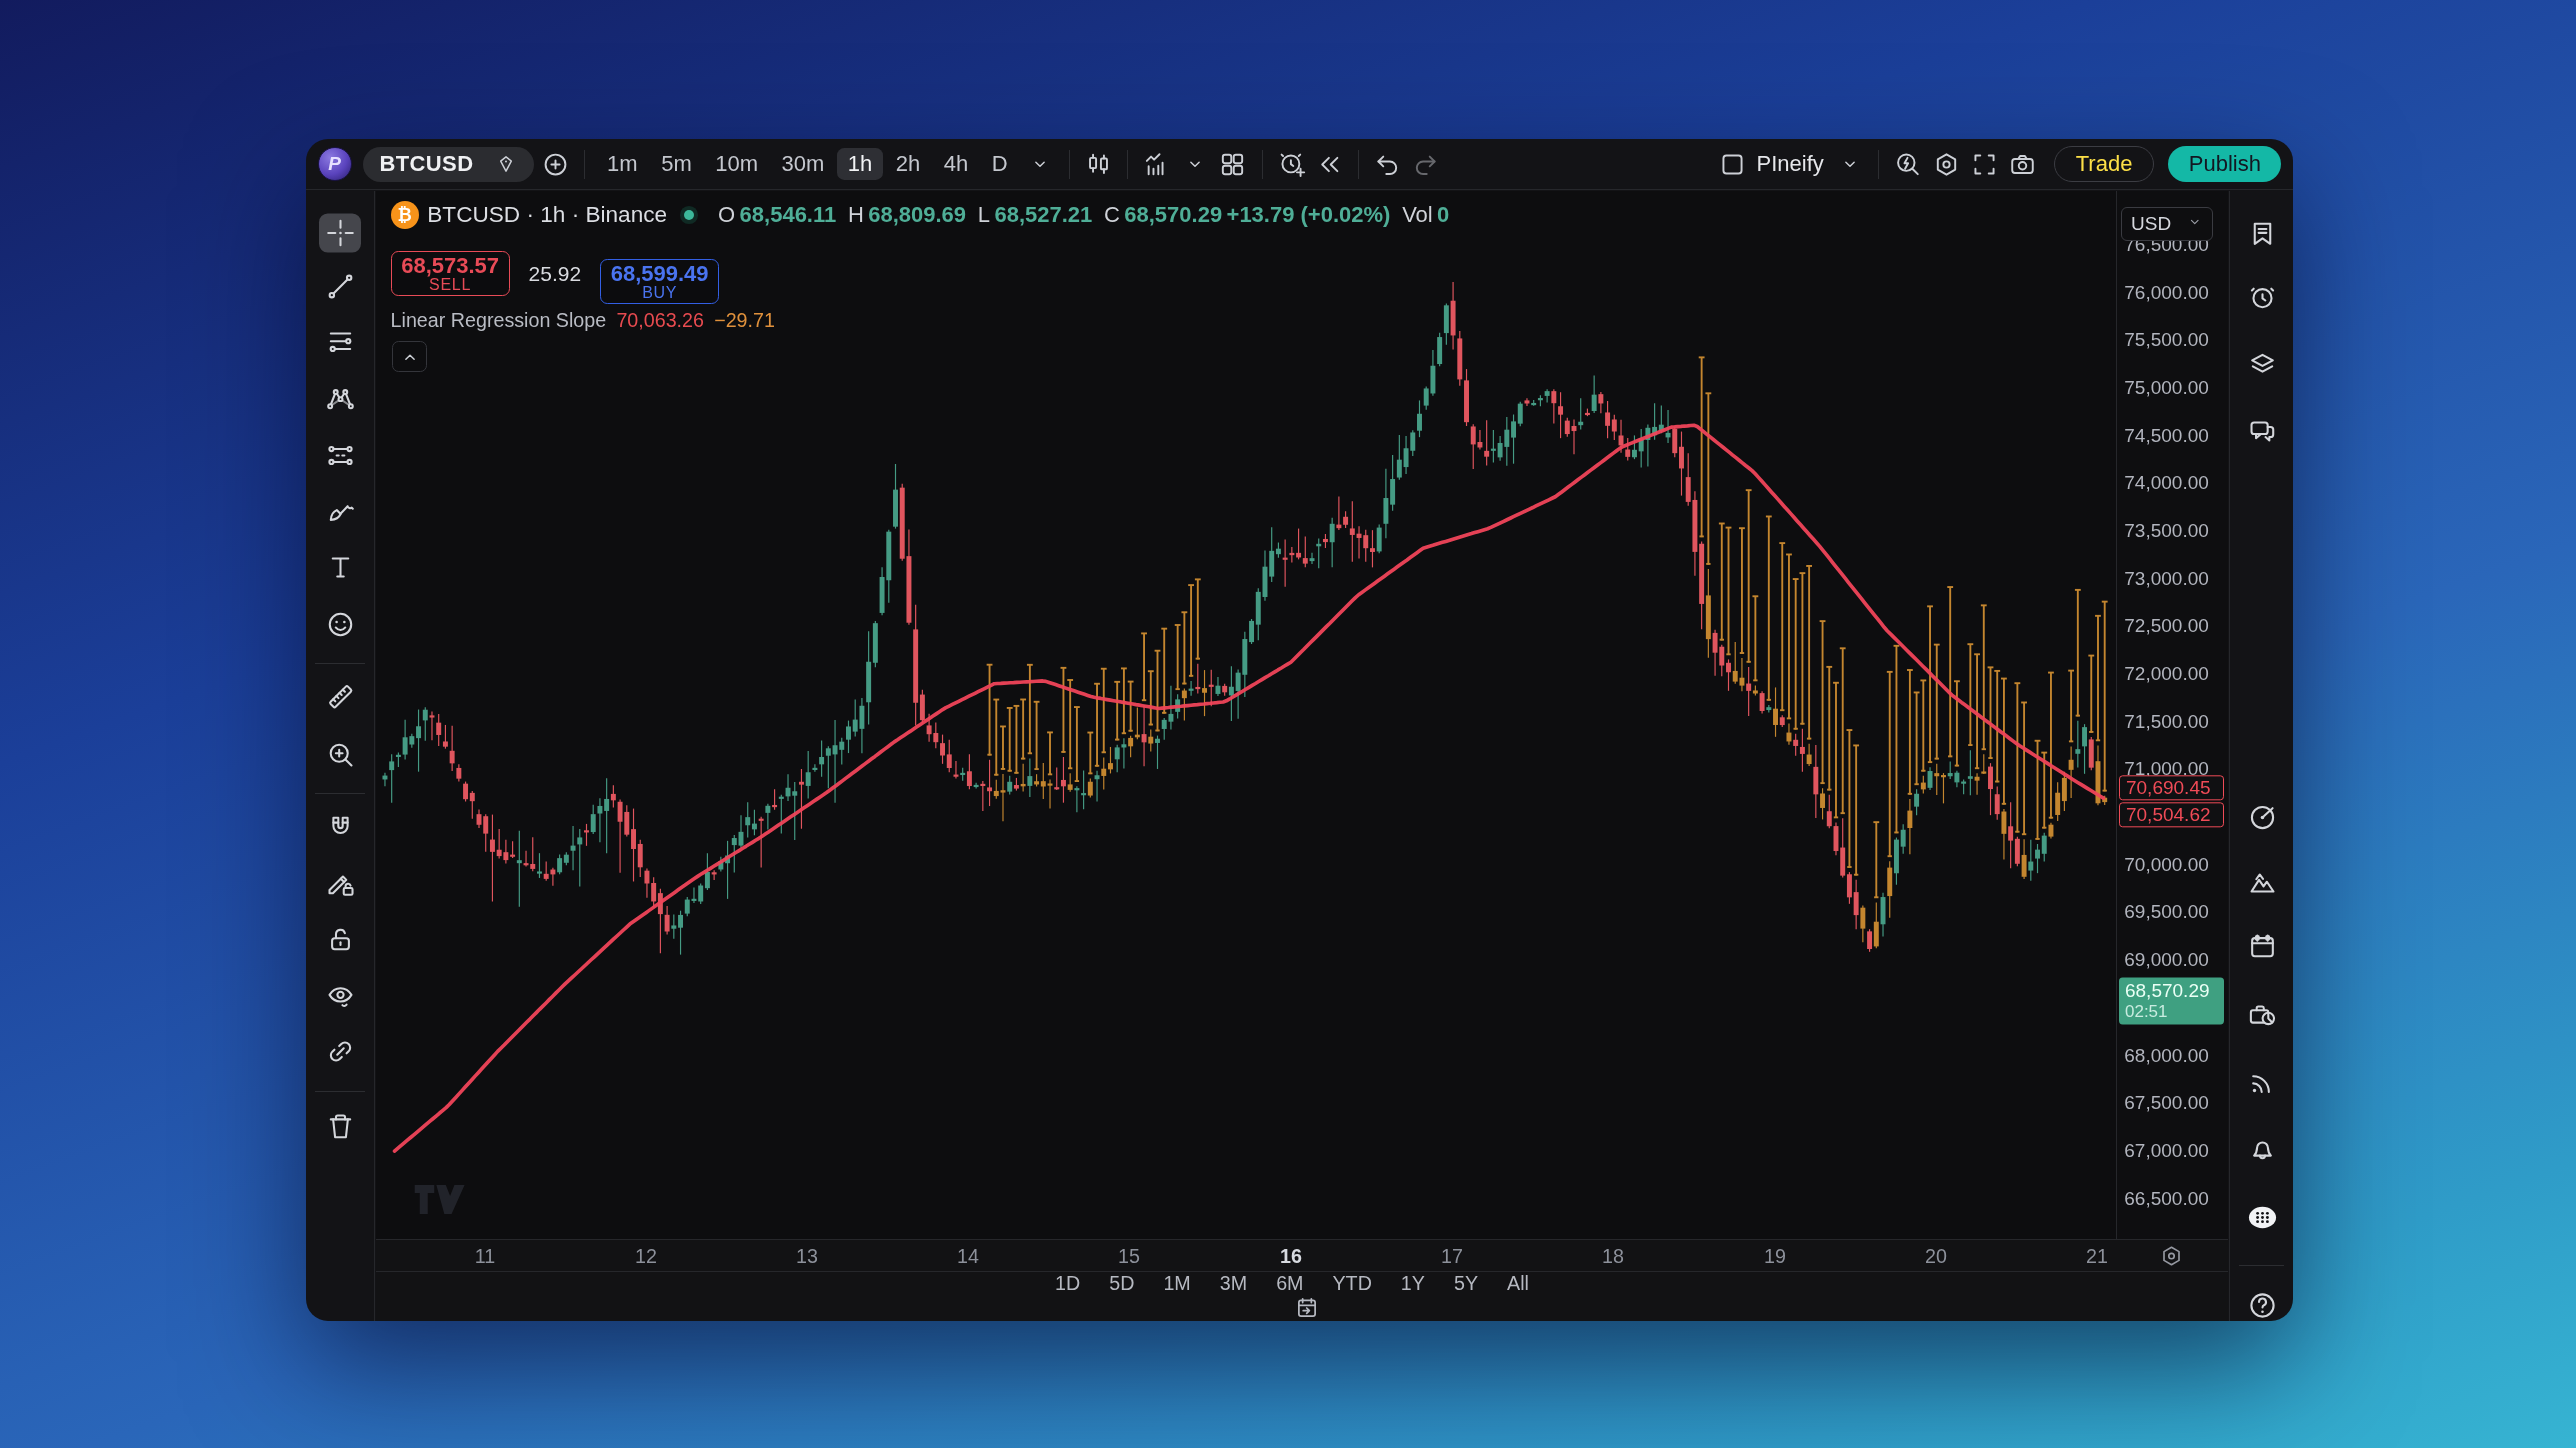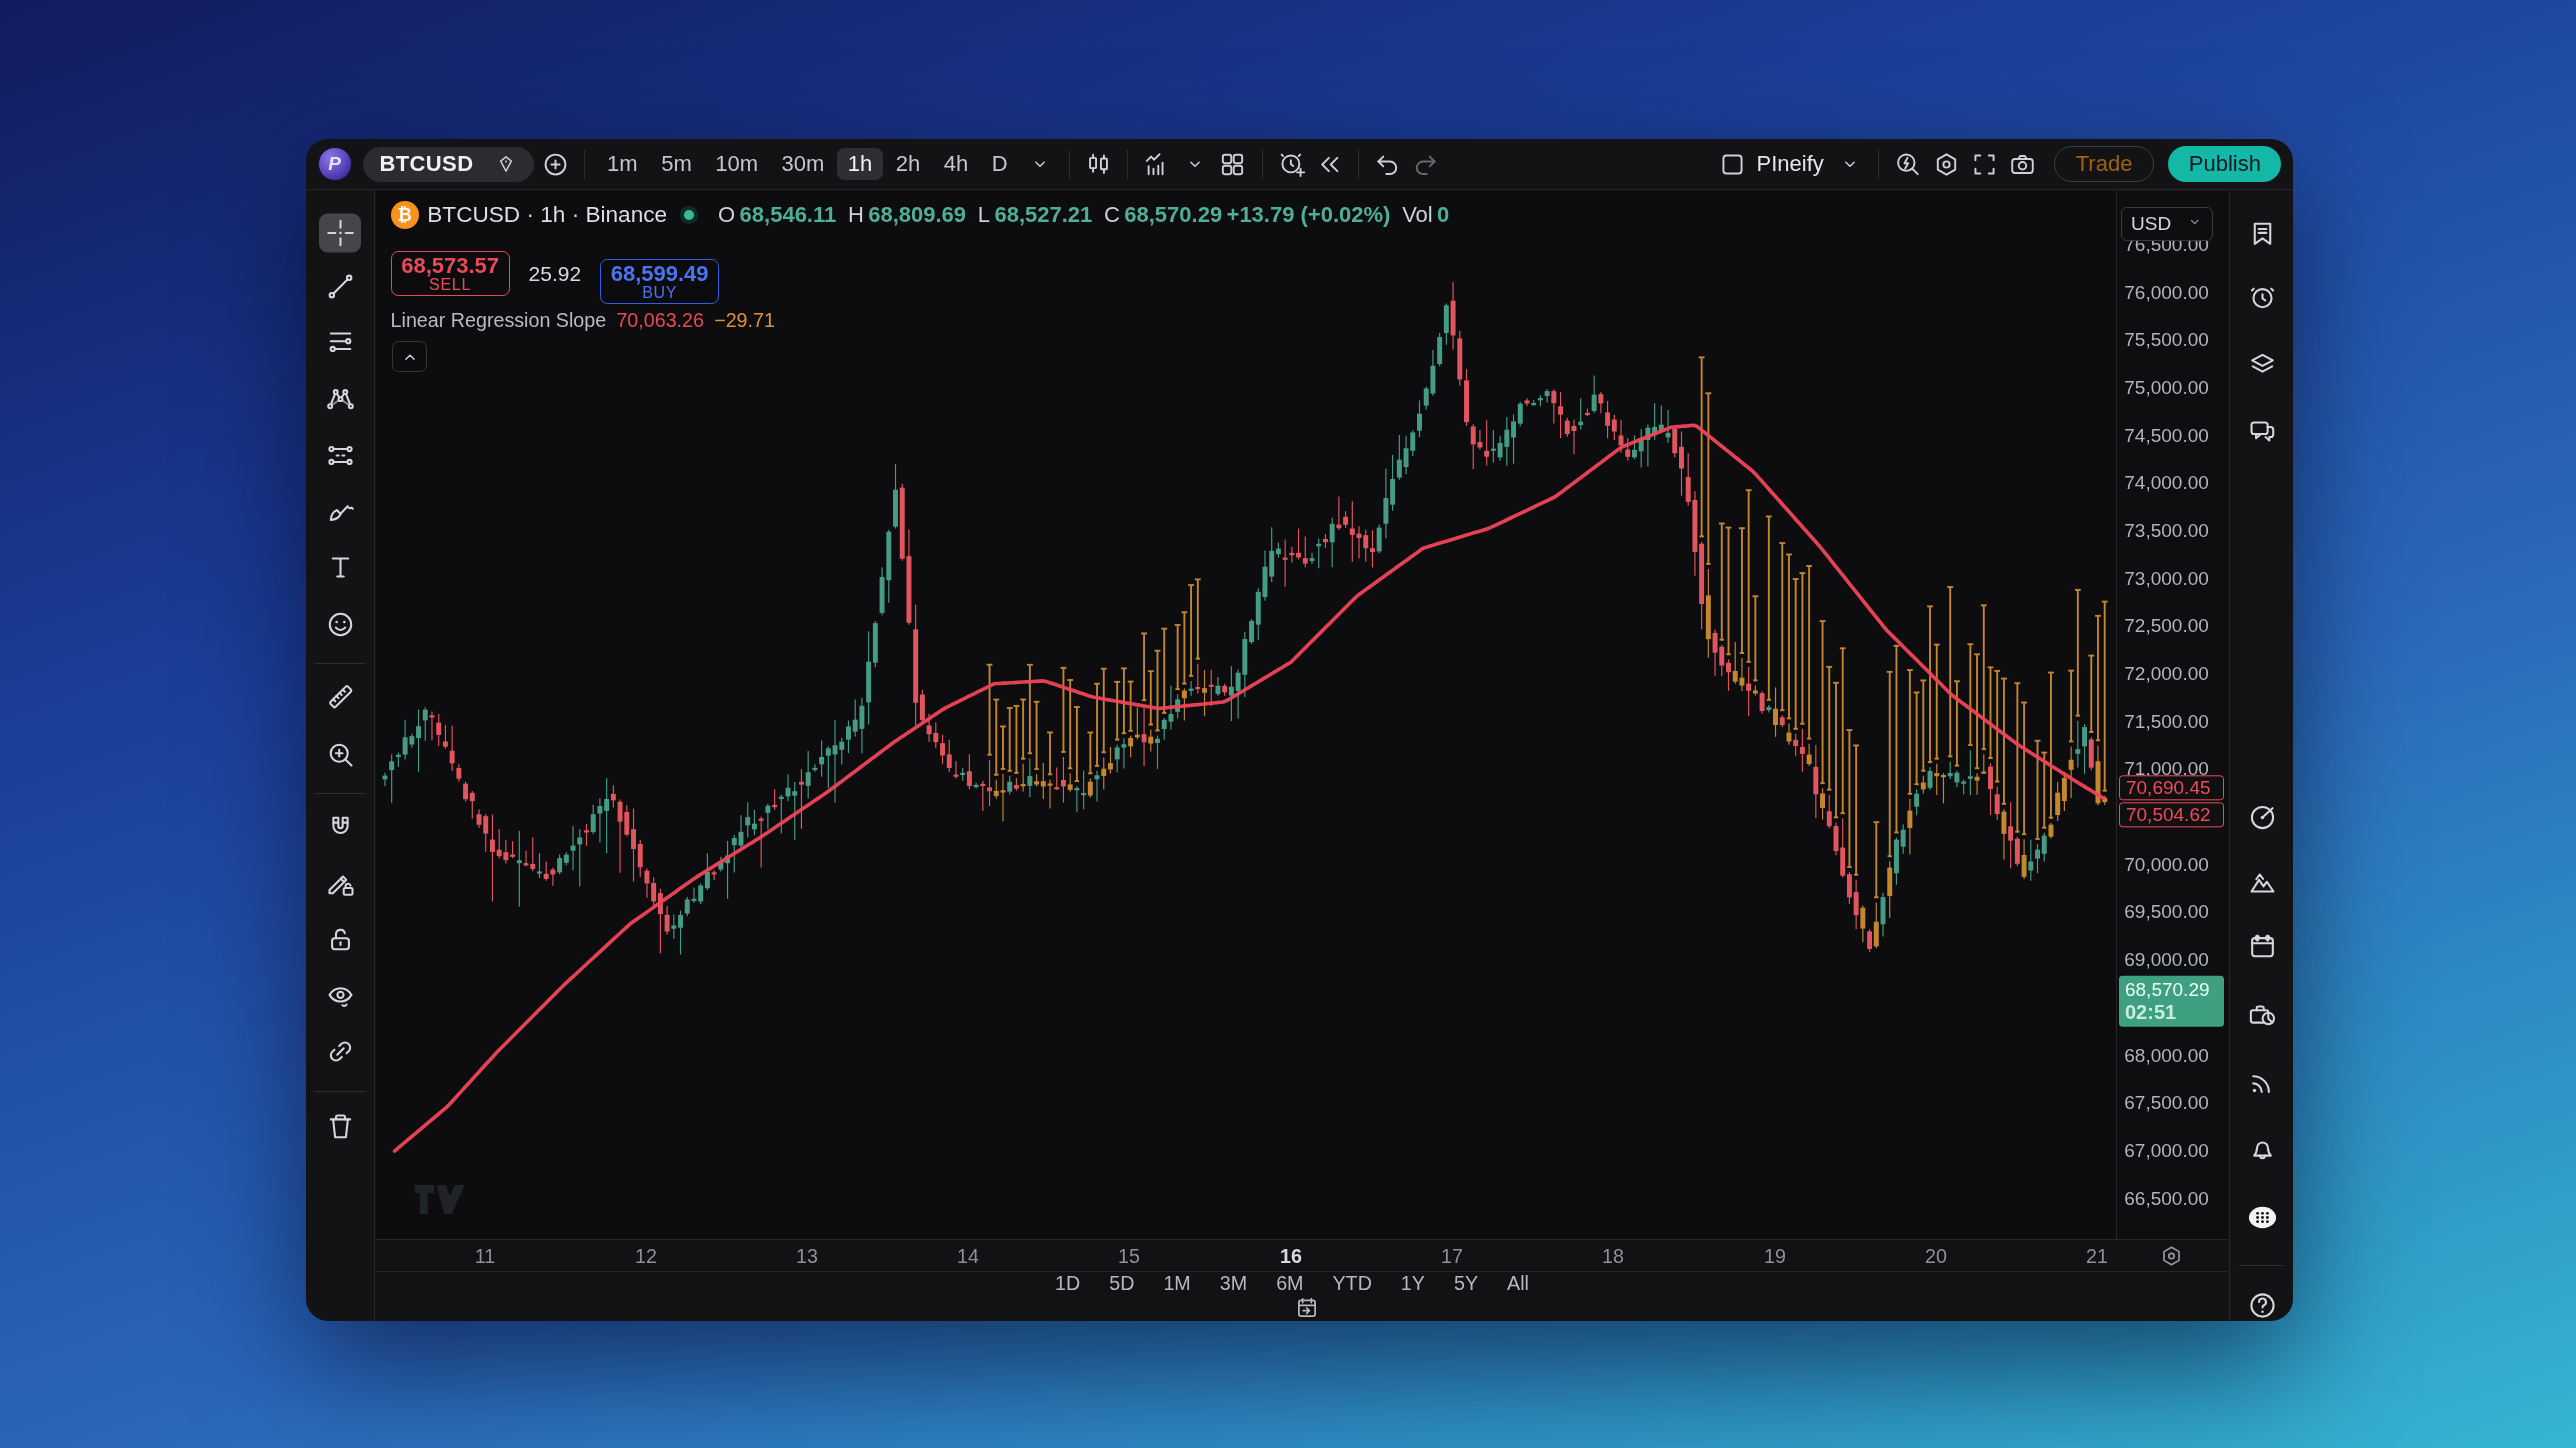--- a/index.html
+++ b/index.html
@@ -15,21 +15,21 @@
   .icbtn { width:34px; height:34px; display:flex; align-items:center; justify-content:center; color:#cdd0d6; border-radius:5.8px; flex:0 0 auto; }
   .icbtn svg { width:29px; height:29px; }
   .icbtn.small svg { width:22px; height:22px; }
   .vsep { width:0.7px; height:29px; background:#2c2d31; margin:0 7.3px; flex:0 0 auto; }
   .tf-wrap { display:flex; align-items:center; gap:1.5px; }
   .tf { height:32px; padding:0 11px; display:flex; align-items:center; color:#c4c7ce; font-size:22px; border-radius:7.3px; }
   .tf.active { background:#2e2f34; color:#f2f3f5; }
   .spacer { flex:1; }
   .layout-name { color:#e6e7eb; font-size:22px; margin:0 4.4px 0 2.9px; }
   .pill-btn { height:36px; border-radius:19px; display:flex; align-items:center; padding:0 20.4px; font-size:22px; flex:0 0 auto; }
-  .trade { border:1.5px solid #3c3d43; color:#a16207; margin-left:10.2px; }
+  .trade { border:1.5px solid #3c3d43; color:#fde047; margin-left:10.2px; }
   .publish { background:#14b8a6; color:#131722; font-weight:500; margin-left:10.2px; }
   .dim { opacity:.45; }
 
   
   .content { position:absolute; top:52px; left:0; right:0; bottom:0; }
   .left-rail { position:absolute; left:0; top:0; bottom:0; width:69px; border-right:0.7px solid #26272b; }
   .right-rail { position:absolute; right:0; top:0; bottom:0; width:64px; border-left:0.7px solid #26272b; }
   .rail-item { position:absolute; width:34px; height:34px; left:17.5px; display:flex; align-items:center; justify-content:center; color:#d4d6db; transform:translateY(-50%); }
   .rail-item svg { width:31px; height:31px; }
   .rail-item.active { background:#45464c; border-radius:8.7px; width:42px; height:39px; left:13px; }
@@ -65,21 +65,21 @@
   .watermark { position:absolute; left:38px; bottom:20.4px; z-index:2; opacity:.9; }
 
   
   .price-axis { position:absolute; right:0; top:0; width:112px; height:1048px; border-left:0.7px solid #26272b; background:#0e0e10; }
   .pa-label { position:absolute; left:7.3px; transform:translateY(-50%); color:#b2b5be; font-size:19px; white-space:nowrap; }
   .usd-pill { position:absolute; left:4.4px; top:16px; width:92px; height:34px; border:1.5px solid #3a3b41; border-radius:6px; display:flex; align-items:center; justify-content:space-between; padding:0 8.7px; color:#d6d8de; font-size:19px; z-index:4; background:#0e0e10; }
   .usd-pill svg { width:17.5px; height:17.5px; color:#9a9da6; }
   .tag { position:absolute; left:2.2px; right:3.6px; transform:translateY(-50%); border-radius:3.6px; font-size:19px; padding:0.7px 5.8px; white-space:nowrap; z-index:3; }
   .tag.redline { border:1.5px solid #ef4b57; color:#ef4b57; background:#101012; }
   .tag.last { background:#3fa081; color:#eafff5; line-height:1.15; padding:2.9px 5.8px; }
-  .tag.last .cd { font-size:20px; color:rgba(235,255,248,.8);font-weight:bold; }
+  .tag.last .cd { font-size:17px; color:rgba(235,255,248,.8); }
 
   
   .time-axis { position:absolute; left:0; right:0; top:1048px; height:33px; border-top:0.7px solid #26272b; background:#121214; }
   .ta-label { position:absolute; top:50%; transform:translate(-50%,-50%); color:#8d919b; font-size:19.7px; }
   .ta-label.hl { color:#d7dae0; font-weight:bold; }
   .ta-gear { position:absolute; top:50%; transform:translateY(-50%); color:#9598a1; width:25px; height:25px; }
   .ta-gear svg { width:25px; height:25px; }
   .bottom-bar { position:absolute; left:0; right:0; top:1080px; height:50px; border-top:0.7px solid #26272b; background:#121214; display:flex; align-items:center; padding:0 13px 0 22px;flex-direction:column; }
   .range-btn { color:#b6b9c1; font-size:19.7px; margin-right:29px; }
   .bb-sep { width:0.7px; height:25px; background:#2c2d31; margin:0 20.4px 0 0; }

